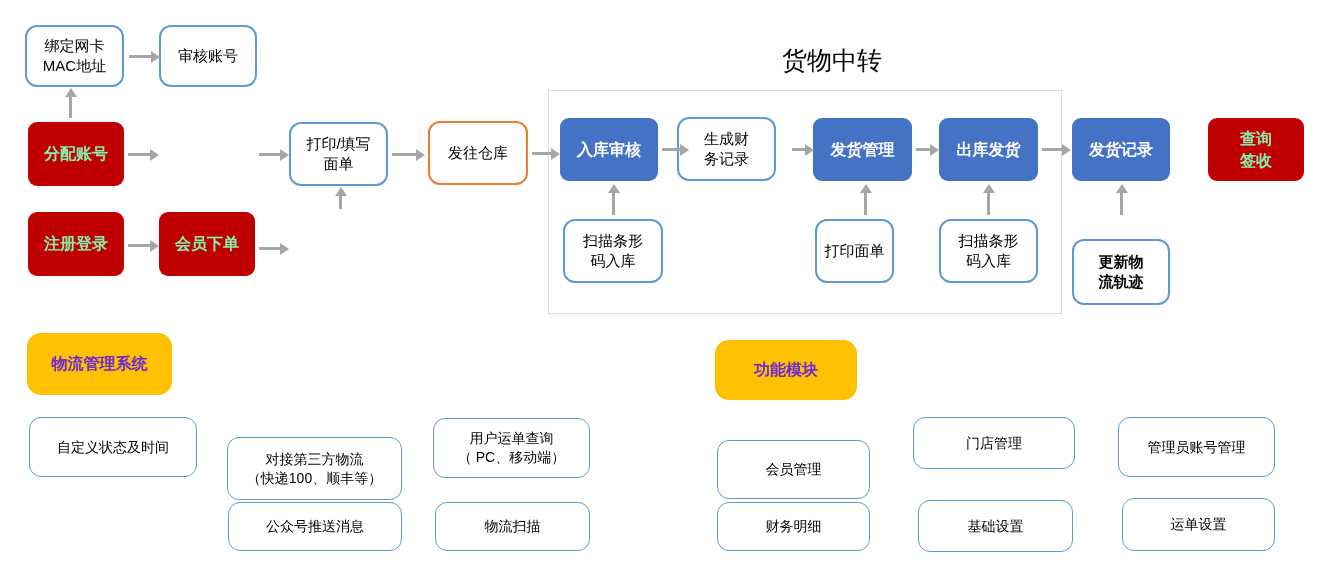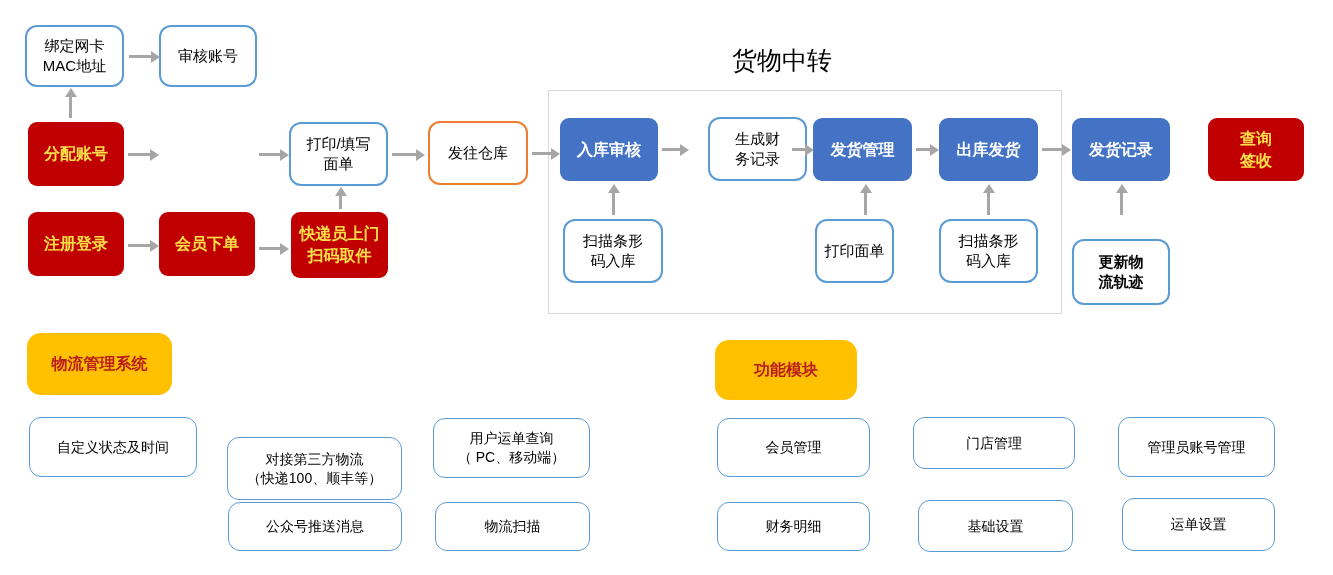--- a/index.html
+++ b/index.html
@@ -5,32 +5,32 @@
   html,body { margin:0; padding:0; background:#ffffff; }
   .canvas {
     position:relative; width:1333px; height:575px; background:#ffffff;
     font-family:"Liberation Sans", sans-serif; overflow:hidden;
   }
   .box {
     position:absolute; display:flex; align-items:center; justify-content:center;
     text-align:center; white-space:pre-line; box-sizing:border-box;
     line-height:1.35;
   }
-  .red    { background:#c00000; color:#fde047; font-weight:bold; font-size:16px; border-radius:9px; }
+  .red    { background:#c00000; color:#86efac; font-weight:bold; font-size:16px; border-radius:9px; }
   .blue   { background:#4472c4; color:#ffffff; font-weight:bold; font-size:16px; border-radius:9px; }
-  .yellow { background:#ffc000; color:#b91c1c; font-weight:bold; font-size:16px; border-radius:14px; }
+  .yellow { background:#ffc000; color:#6d28d9; font-weight:bold; font-size:16px; border-radius:14px; }
   .wblue  { background:#ffffff; color:#000000; font-size:15px; border:2px solid #5b9bd5; border-radius:12px; }
   .worange{ background:#ffffff; color:#000000; font-size:15px; border:2px solid #ed7d31; border-radius:12px; }
   .wblue.small { font-size:14px; border-width:1.5px; }
   .bold { font-weight:bold;margin-top:20px; }
   .group {
     position:absolute; border:1px solid #d9d9d9; background:transparent;
   }
   .diagram-title {
-    position:absolute; color:#000000; font-size:25px; text-align:center;
+    position:absolute; color:#000000; font-size:25px; text-align:right;
   }
   .arrow-h { position:absolute; height:2.5px; background:#a6a6a6; }
   .arrow-h::after {
     content:""; position:absolute; right:-8px; top:-4.5px; width:0; height:0;
     border-left:9px solid #a6a6a6; border-top:6px solid transparent; border-bottom:6px solid transparent;
   }
   .arrow-v { position:absolute; width:2.5px; background:#a6a6a6; }
   .arrow-v::after {
     content:""; position:absolute; top:-8px; left:-4.5px; width:0; height:0;
     border-bottom:9px solid #a6a6a6; border-left:6px solid transparent; border-right:6px solid transparent;
@@ -46,25 +46,23 @@
 
   <div class="box wblue" style="left:25px;top:25px;width:99px;height:62px">绑定网卡
 MAC地址</div>
   <div class="box wblue" style="left:159px;top:25px;width:98px;height:62px">审核账号</div>
   <div class="box red" style="left:28px;top:122px;width:96px;height:64px">分配账号</div>
   <div class="box wblue" style="left:289px;top:122px;width:99px;height:64px">打印/填写
 面单</div>
   <div class="box worange" style="left:428px;top:121px;width:100px;height:64px">发往仓库</div>
   <div class="box red" style="left:28px;top:212px;width:96px;height:64px">注册登录</div>
   <div class="box red" style="left:159px;top:212px;width:96px;height:64px">会员下单</div>
-  <div class="box red" style="left:291px;top:212px;width:97px;height:66px">快递员上门
-扫码取件</div>
 
   <div class="box blue" style="left:560px;top:118px;width:98px;height:63px">入库审核</div>
-  <div class="box wblue" style="left:708px;top:117px;width:99px;height:64px">生成财
+  <div class="box wblue" style="left:677px;top:117px;width:99px;height:64px">生成财
 务记录</div>
   <div class="box blue" style="left:813px;top:118px;width:99px;height:63px">发货管理</div>
   <div class="box blue" style="left:939px;top:118px;width:99px;height:63px">出库发货</div>
   <div class="box wblue" style="left:563px;top:219px;width:100px;height:64px">扫描条形
 码入库</div>
   <div class="box wblue" style="left:815px;top:219px;width:79px;height:64px">打印面单</div>
   <div class="box wblue" style="left:939px;top:219px;width:99px;height:64px">扫描条形
 码入库</div>
 
   <div class="box blue" style="left:1072px;top:118px;width:98px;height:63px">发货记录</div>
@@ -95,20 +93,20 @@
   <div class="box yellow" style="left:27px;top:333px;width:145px;height:62px">物流管理系统</div>
   <div class="box wblue small" style="left:29px;top:417px;width:168px;height:60px">自定义状态及时间</div>
   <div class="box wblue small" style="left:227px;top:437px;width:175px;height:63px">对接第三方物流
 （快递100、顺丰等）</div>
   <div class="box wblue small" style="left:433px;top:418px;width:157px;height:60px">用户运单查询
 （ PC、移动端）</div>
   <div class="box wblue small" style="left:228px;top:502px;width:174px;height:49px">公众号推送消息</div>
   <div class="box wblue small" style="left:435px;top:502px;width:155px;height:49px">物流扫描</div>
 
   <div class="box yellow" style="left:715px;top:340px;width:142px;height:60px">功能模块</div>
-  <div class="box wblue small" style="left:717px;top:418px;width:153px;height:59px">会员管理</div>
+  <div class="box wblue small" style="left:717px;top:440px;width:153px;height:59px">会员管理</div>
   <div class="box wblue small" style="left:913px;top:417px;width:162px;height:52px">门店管理</div>
   <div class="box wblue small" style="left:1118px;top:417px;width:157px;height:60px">管理员账号管理</div>
   <div class="box wblue small" style="left:717px;top:502px;width:153px;height:49px">财务明细</div>
   <div class="box wblue small" style="left:918px;top:500px;width:155px;height:52px">基础设置</div>
   <div class="box wblue small" style="left:1122px;top:498px;width:153px;height:53px">运单设置</div>
 
 </div>
 
 </body></html>

